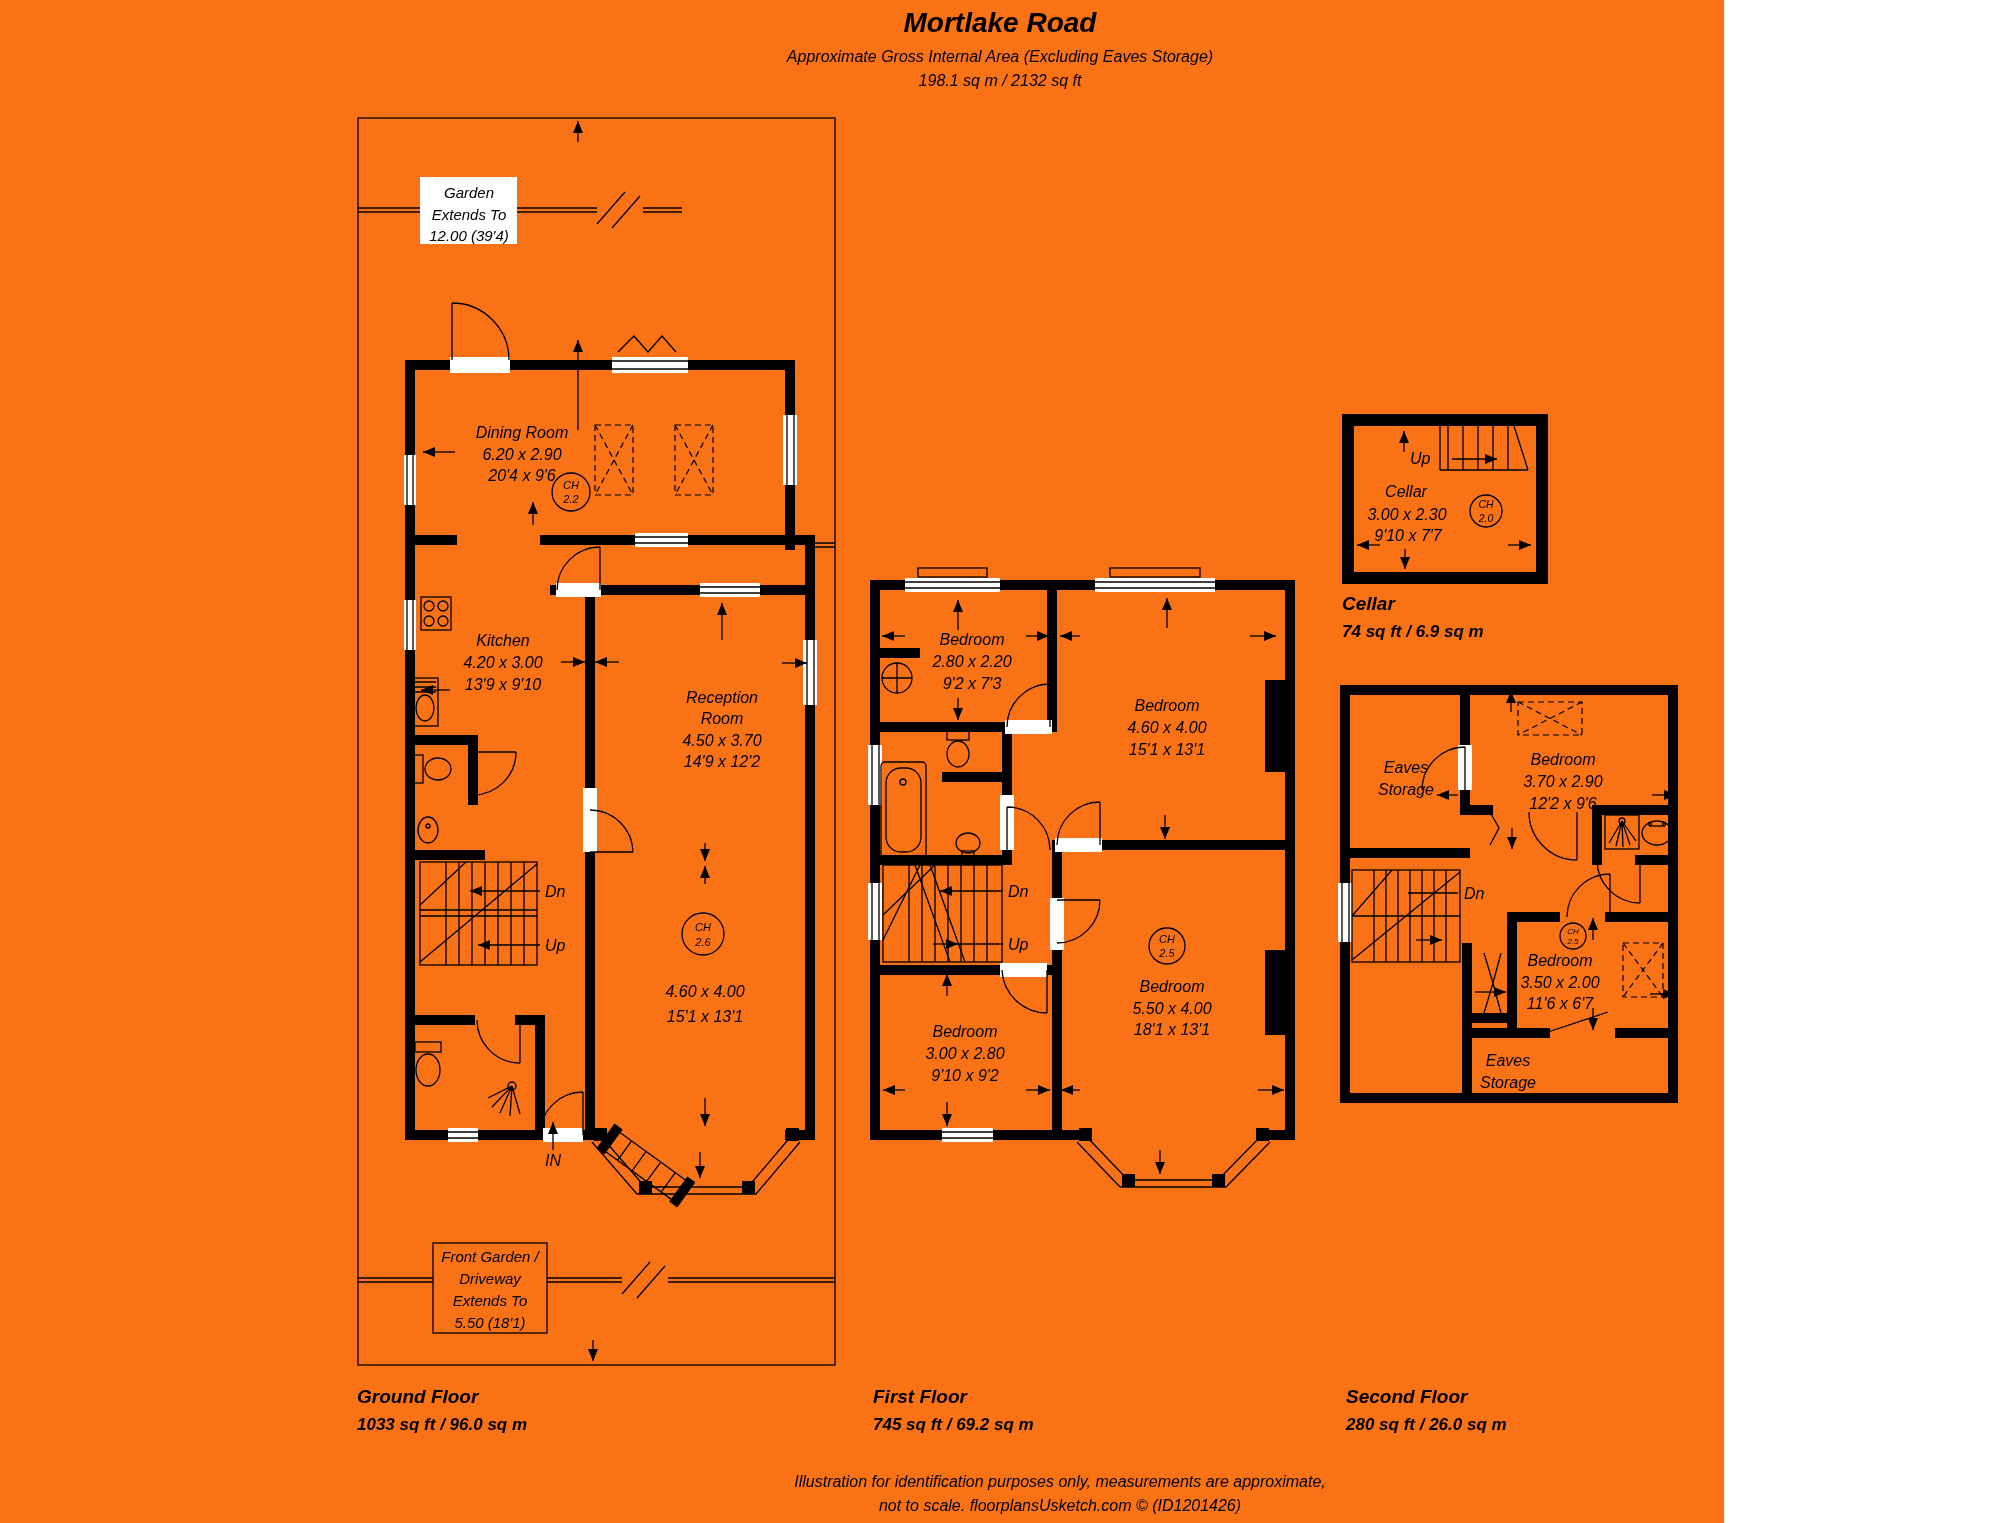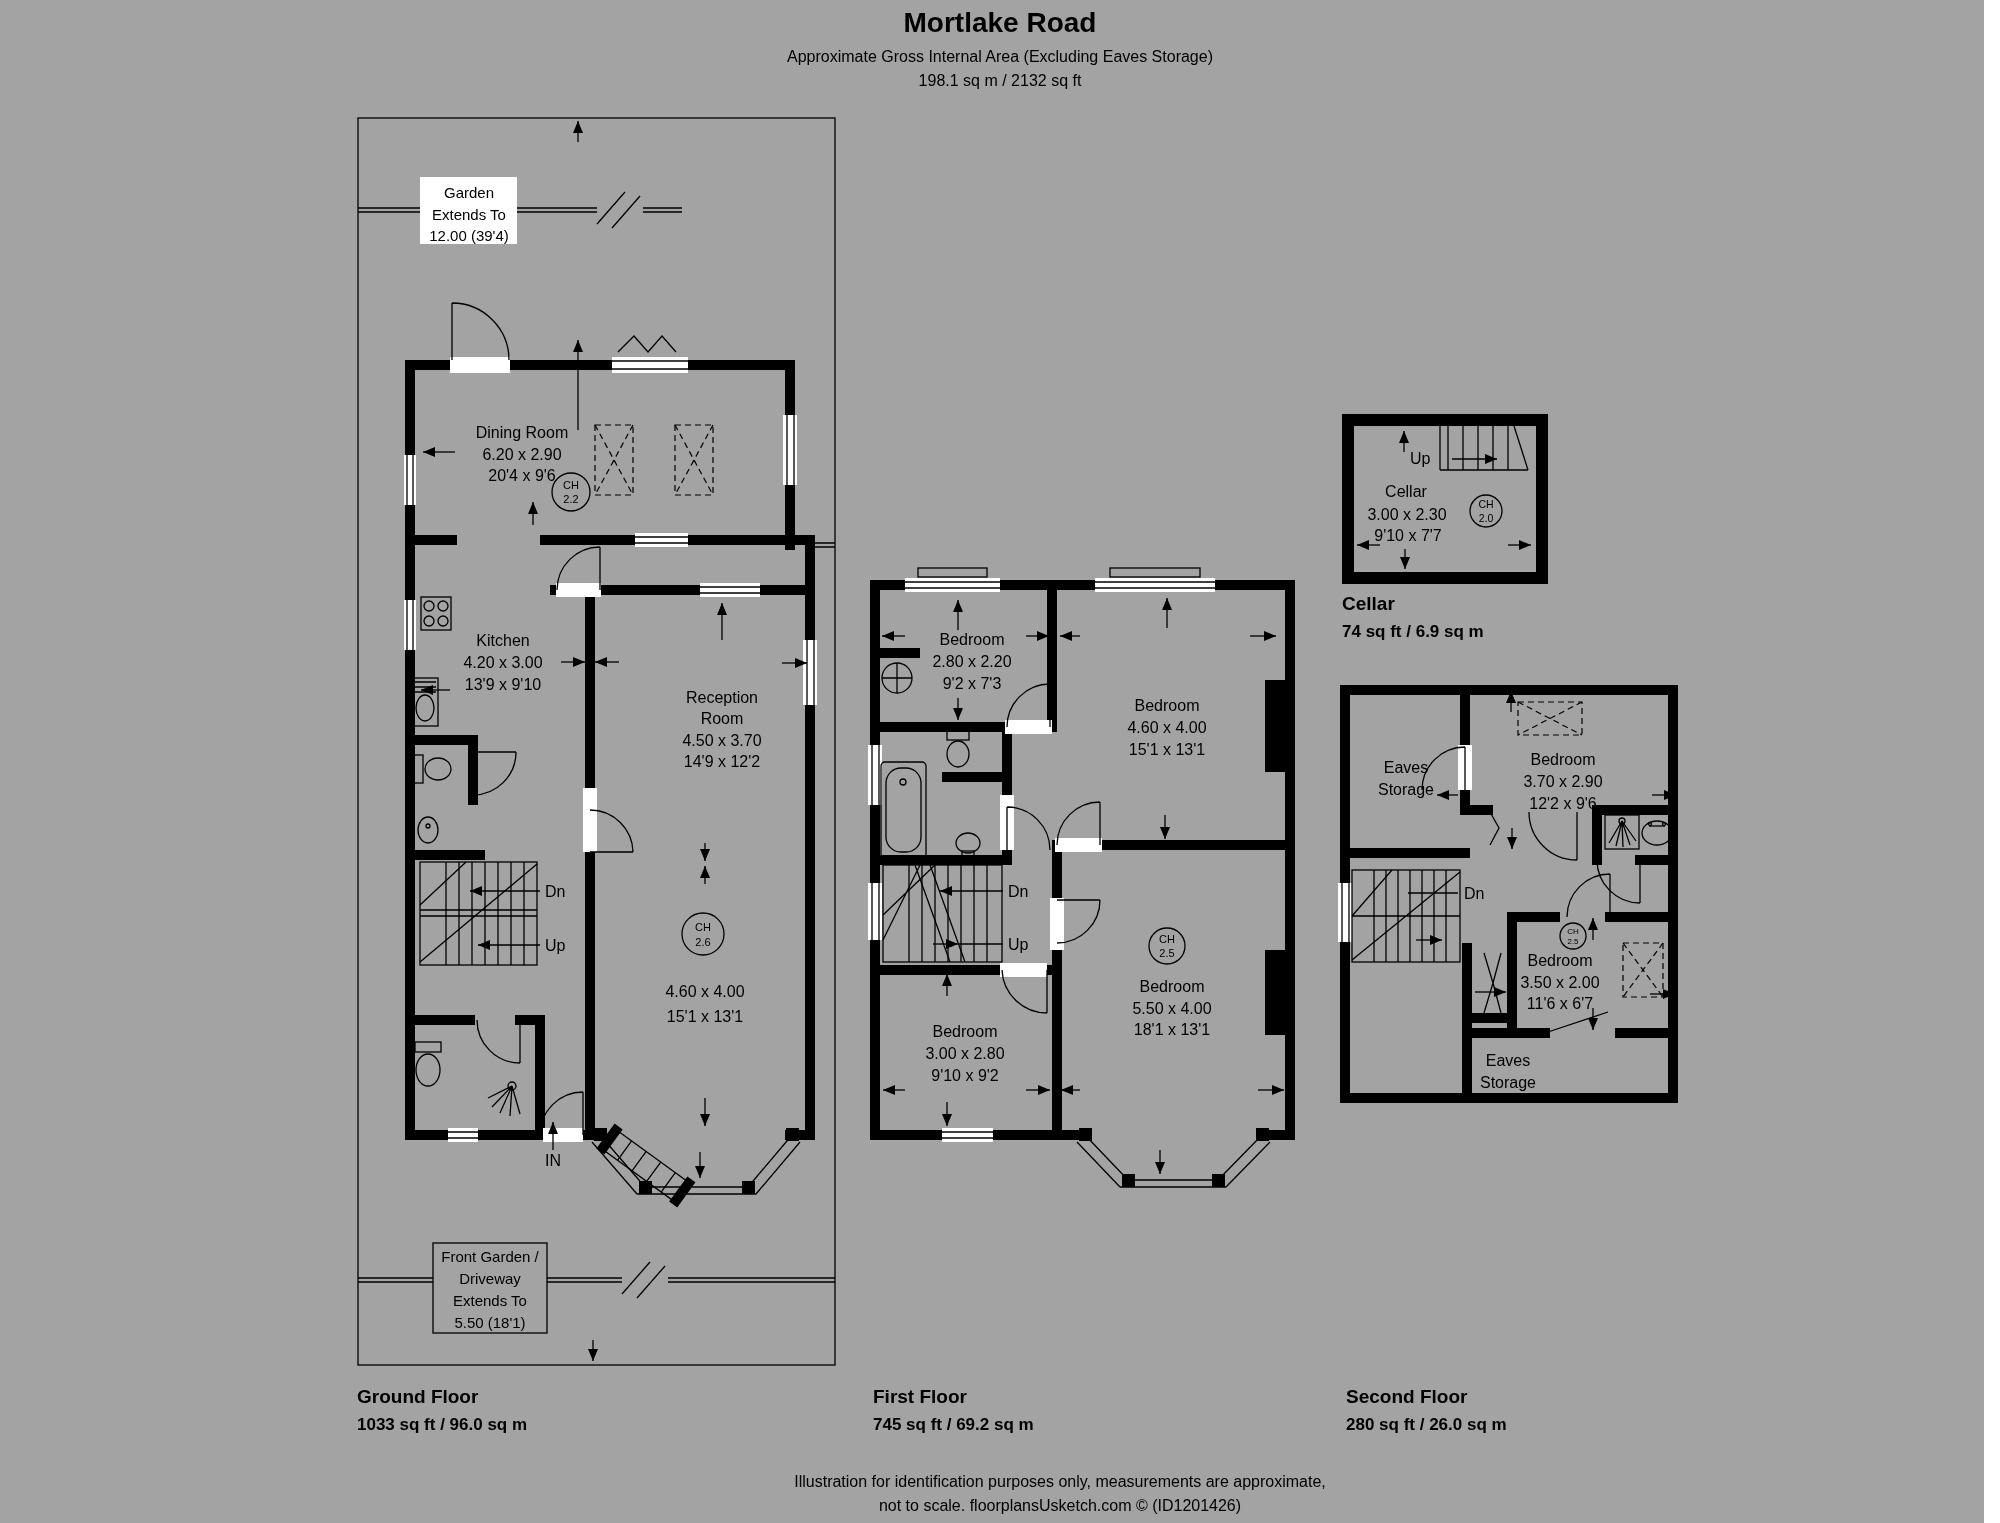--- a/index.html
+++ b/index.html
@@ -1,16 +1,16 @@
 <!DOCTYPE html>
 <html><head>
 <meta charset="utf-8">
 <style>
   html,body{margin:0;padding:0;background:#fff;}
-  #canvas{position:relative;width:1984px;height:1523px;background:#a3a3a3;overflow:hidden;}
+  #canvas{position:relative;width:1724px;height:1523px;background:#f97316;overflow:hidden;font-style:italic;}
   svg{display:block;}
   .wall{fill:none;stroke:#000;stroke-width:10;stroke-linecap:square;}
   .wall12{fill:none;stroke:#000;stroke-width:12;stroke-linecap:square;}
   .thin{fill:none;stroke:#000;stroke-width:1.3;}
   .white{fill:#fff;stroke:none;}
   .blk{fill:#000;stroke:none;}
   .dash{fill:none;stroke:#000;stroke-width:1.2;stroke-dasharray:6 4;}
   text{font-family:"Liberation Sans","DejaVu Sans",sans-serif;fill:#000;}
   .t{font-size:16px;text-anchor:middle;}
   .ts{font-size:15px;text-anchor:middle;}

